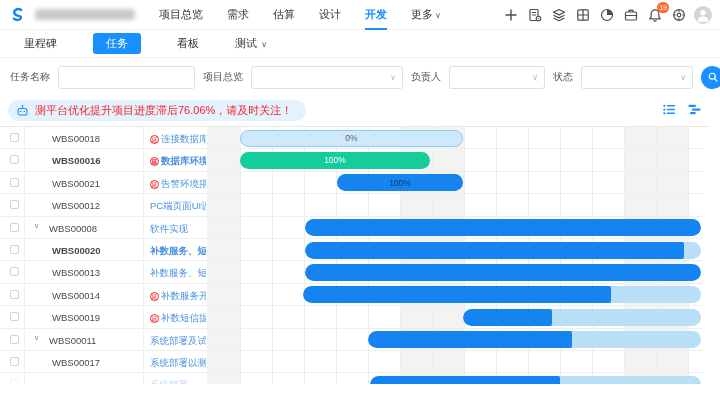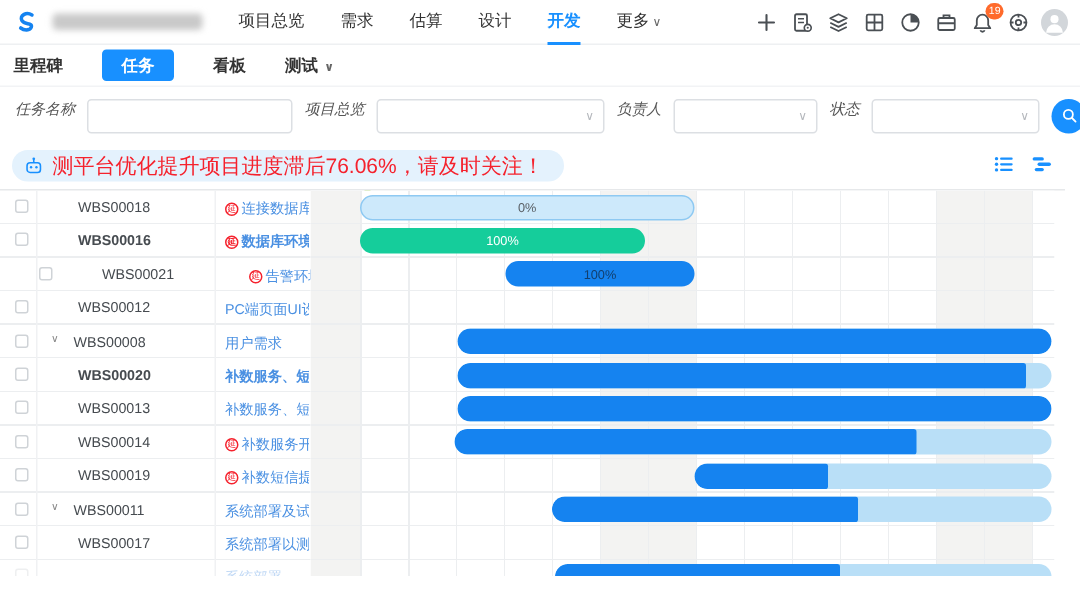--- a/index.html
+++ b/index.html
@@ -17,41 +17,41 @@
   .nav-item.active { color:#1890ff; border-bottom:2px solid #1890ff; font-weight:bold; }
   .nav-caret { font-size:8px; color:#666; margin-left:2px; }
   .hdr-icons { margin-left:auto; display:flex; align-items:center; gap:6px; }
   .icon-btn { position:relative; width:18px; height:18px; display:flex; align-items:center; justify-content:center; cursor:pointer; }
   .badge { position:absolute; top:-4px; right:-5px; min-width:11px; height:11px; padding:0 2px; border-radius:6px;
            background:#ff6a2b; color:#fff; font-size:7px; line-height:11px; text-align:center; }
   .avatar { width:18px; height:18px; border-radius:50%; background:#d2d6da; overflow:hidden; }
 
   
   .tabs { position:absolute; top:30px; left:0; right:0; height:28px; display:flex; align-items:center;
-          gap:26px; padding:0 9px; border-bottom:1px solid #f2f3f5; background:#fff;font-weight:bold; }
+          gap:36px; padding:0 24px; border-bottom:1px solid #f2f3f5; background:#fff; }
   .tab { font-size:11px; color:#333; cursor:pointer; white-space:nowrap; }
   .tab.active { background:#1890ff; color:#fff; border-radius:3px; padding:3px 13px; }
 
   
   .filters { position:absolute; top:58px; left:0; right:0; height:38px; display:flex; align-items:center;
              padding:0 10px; gap:8px; background:#fff; }
   .f-label { font-size:10px; color:#555; white-space:nowrap; }
   .f-box { height:23px; border:1px solid #dcdfe3; border-radius:3px; background:#fff; position:relative; }
   .f-input { width:137px; }
   .f-select { display:flex; align-items:center; justify-content:flex-end; padding-right:6px; }
   .f-caret { font-size:8px; color:#b5b8bd; }
   .f-right { margin-left:auto; display:flex; align-items:center; gap:8px; }
   .circle-btn { width:23px; height:23px; border-radius:50%; background:#1890ff; display:flex;
                 align-items:center; justify-content:center; cursor:pointer; }
 
   
   .alert-row { position:absolute; top:96px; left:0; right:0; height:30px; }
   .alert-pill { position:absolute; left:8px; top:4px; height:21px; display:inline-flex; align-items:center; gap:6px;
                 padding:0 14px 0 8px; border-radius:11px; background:#e4f2fd; }
-  .alert-text { font-size:14px; color:#f5222d; white-space:nowrap; }
+  .alert-text { font-size:11px; color:#f5222d; white-space:nowrap; }
   .view-toggles { position:absolute; right:18px; top:6px; display:flex; gap:10px; }
   .vt { width:15px; height:15px; cursor:pointer; }
 
   
   .main { position:absolute; top:126px; left:0; width:710px; height:258px; overflow:hidden;
           border-top:1px solid #e6e8ea; background:#fff; }
   .hsb-thumb { position:absolute; top:-4px; left:237px; width:250px; height:4px; background:#1779e0; border-radius:2px; z-index:7; cursor:pointer; }
 
   
   .tbl { position:absolute; left:0; top:0; width:247px; height:258px; border-right:4px solid #84cc16; overflow:hidden;padding-left:31px; }
@@ -163,21 +163,21 @@
   </div>
 
   <div class="tabs">
       <div class="tab">里程碑</div>
       <div class="tab active">任务</div>
       <div class="tab">看板</div>
       <div class="tab">测试<span class="nav-caret"> ∨</span></div>
     </div>
 
   <div class="filters">
-    <div id="filter-fields" style="display:flex;align-items:flex-start;gap:8px;font-style:italic;">
+    <div id="filter-fields" style="display:flex;align-items:center;gap:8px;">
         <span class="f-label">任务名称</span>
         <div class="f-box f-input" style="width: 137px;"></div>
         <span class="f-label">项目总览</span>
         <div class="f-box f-select" style="width: 152px;">
           <span class="f-caret">∨</span>
         </div>
         <span class="f-label">负责人</span>
         <div class="f-box f-select" style="width: 96px;">
           <span class="f-caret">∨</span>
         </div>
@@ -243,41 +243,41 @@
             </span>
           </div>
           <div class="trow" style="top: 22.4px; font-weight: bold;">
             <div class="cbx"></div>
             <span class="rid">WBS00016</span>
             <span class="rname">
               <span class="dly">延</span>
               <span>数据库环境搭建</span>
             </span>
           </div>
-          <div class="trow" style="top: 44.8px; margin-left: 16px;">
+          <div class="trow" style="top: 44.8px;">
             <div class="cbx"></div>
             <span class="rid">WBS00021</span>
             <span class="rname">
               <span class="dly">延</span>
               <span>告警环境搭建</span>
             </span>
           </div>
           <div class="trow" style="top: 67.2px;">
             <div class="cbx"></div>
             <span class="rid">WBS00012</span>
             <span class="rname">
               <span>PC端页面UI设计</span>
             </span>
           </div>
           <div class="trow" style="top: 89.6px;">
             <div class="cbx"></div>
             <span class="chev">∨</span>
             <span class="rid shift">WBS00008</span>
             <span class="rname">
-              <span>用户需求</span>
+              <span>软件实现</span>
             </span>
           </div>
           <div class="trow" style="top: 112px; font-weight: bold;">
             <div class="cbx"></div>
             <span class="rid">WBS00020</span>
             <span class="rname">
               <span>补数服务、短信服务</span>
             </span>
           </div>
           <div class="trow" style="top: 134.4px;">

